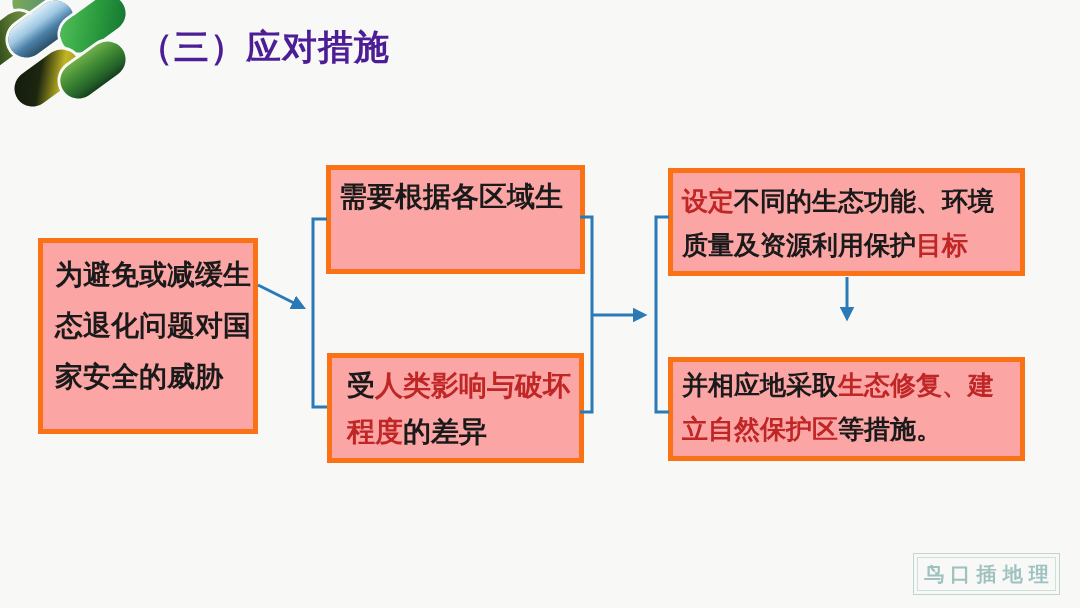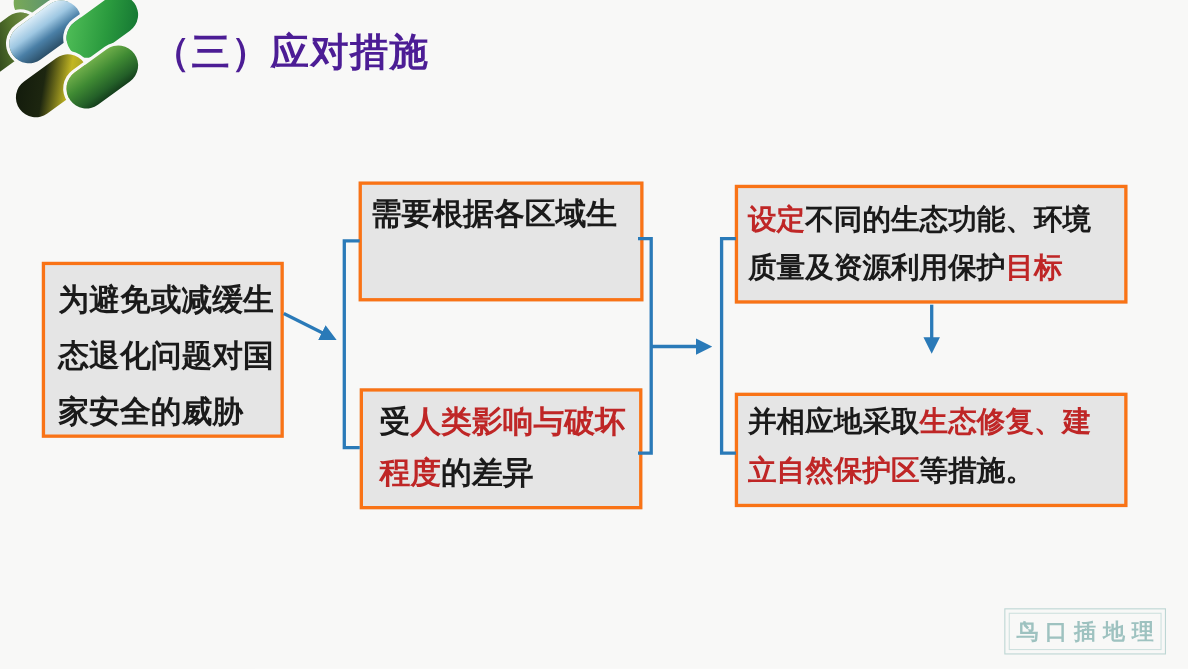--- a/index.html
+++ b/index.html
@@ -29,31 +29,31 @@
   .cap-a { left:-32px; top:22px;  background:linear-gradient(115deg,#16270f 20%,#53722c 60%,#8ca65a 100%); }
   .cap-b { left:5px;  top:11px;  background:linear-gradient(to bottom,#dcedf8 0%,#9ec7e2 35%,#4a7fa6 65%,#2b4f68 100%); }
   .cap-c { left:57px; top:6px;   background:linear-gradient(135deg,#55c35b 0%,#2a9a3e 55%,#117031 100%); }
   .cap-d { left:11px; top:60px;  background:linear-gradient(135deg,#10180b 0%,#1d2610 40%,#c2b623 70%,#8e921f 100%); }
   .cap-e { left:57px; top:52px;  background:linear-gradient(to bottom,#6fae4a 0%,#3f8a33 40%,#235f28 80%,#153f1c 100%); }
 
   
   .flow-box {
     position:absolute;
     box-sizing:border-box;
-    background:#e5e5e5;
-    border:3px solid #f97316;
+    background:#fca5a5;
+    border:5px solid #f97316;
     font-weight:700;
     color:#1a1a1a;
     white-space:nowrap;
   }
   .flow-box .line { white-space:nowrap; }
   .seg-k { color:#1a1a1a; }
   .seg-r { color:#bf2626; }
 
-  #box-cause        { left:38px;  top:238px; width:220px; height:160px; font-size:28px; line-height:51px; padding:6px 0 0 12px; }
+  #box-cause        { left:38px;  top:238px; width:220px; height:196px; font-size:28px; line-height:51px; padding:6px 0 0 12px; }
   #box-basis-natural{ left:326px; top:165px; width:259px; height:109px; font-size:28px; line-height:46px; padding:4px 0 0 8px; }
   #box-basis-human  { left:327px; top:353px; width:257px; height:110px; font-size:28px; line-height:46px; padding:5px 0 0 15px; }
   #box-goal         { left:668px; top:168px; width:357px; height:108px; font-size:26px; line-height:44px; padding:6px 0 0 9px; }
   #box-measure      { left:668px; top:357px; width:357px; height:104px; font-size:26px; line-height:44px; padding:1px 0 0 9px; }
 
   
   .connectors { position:absolute; left:0; top:0; pointer-events:none; }
 
   
   .watermark {

